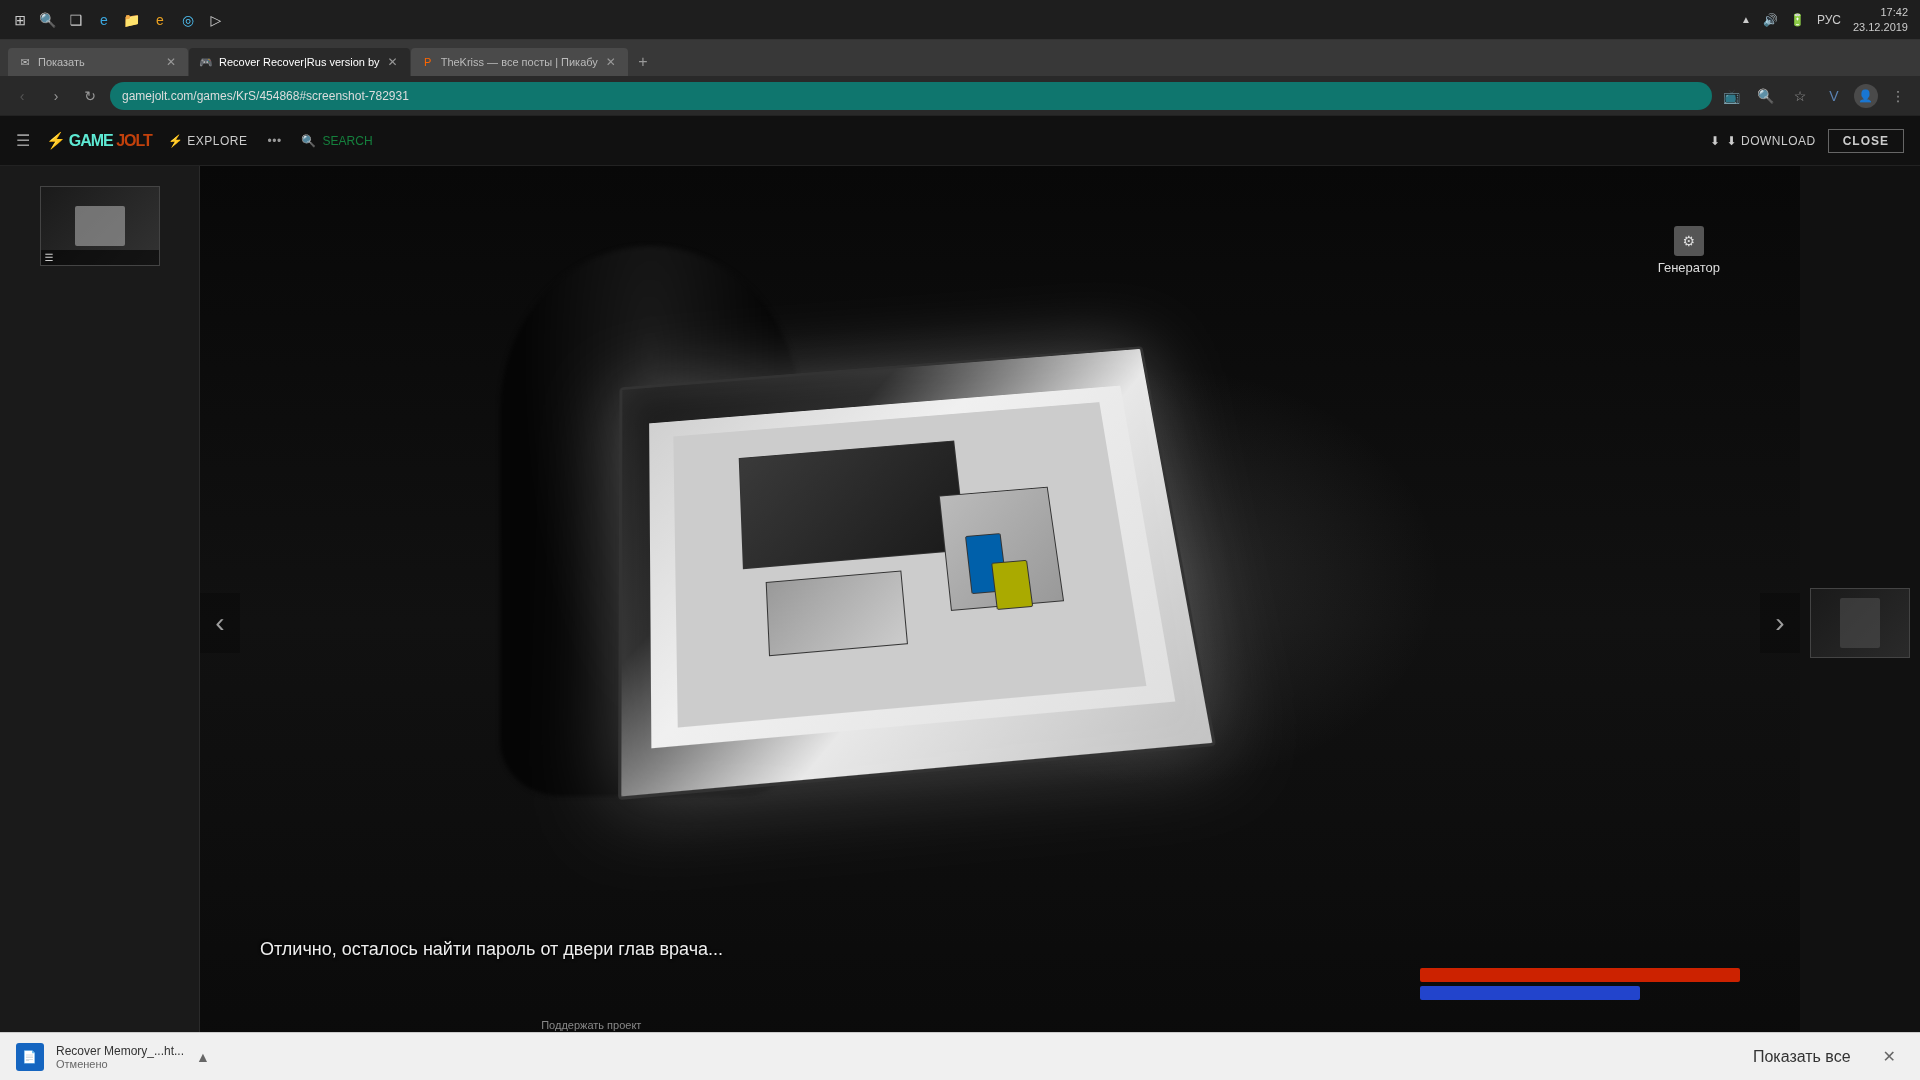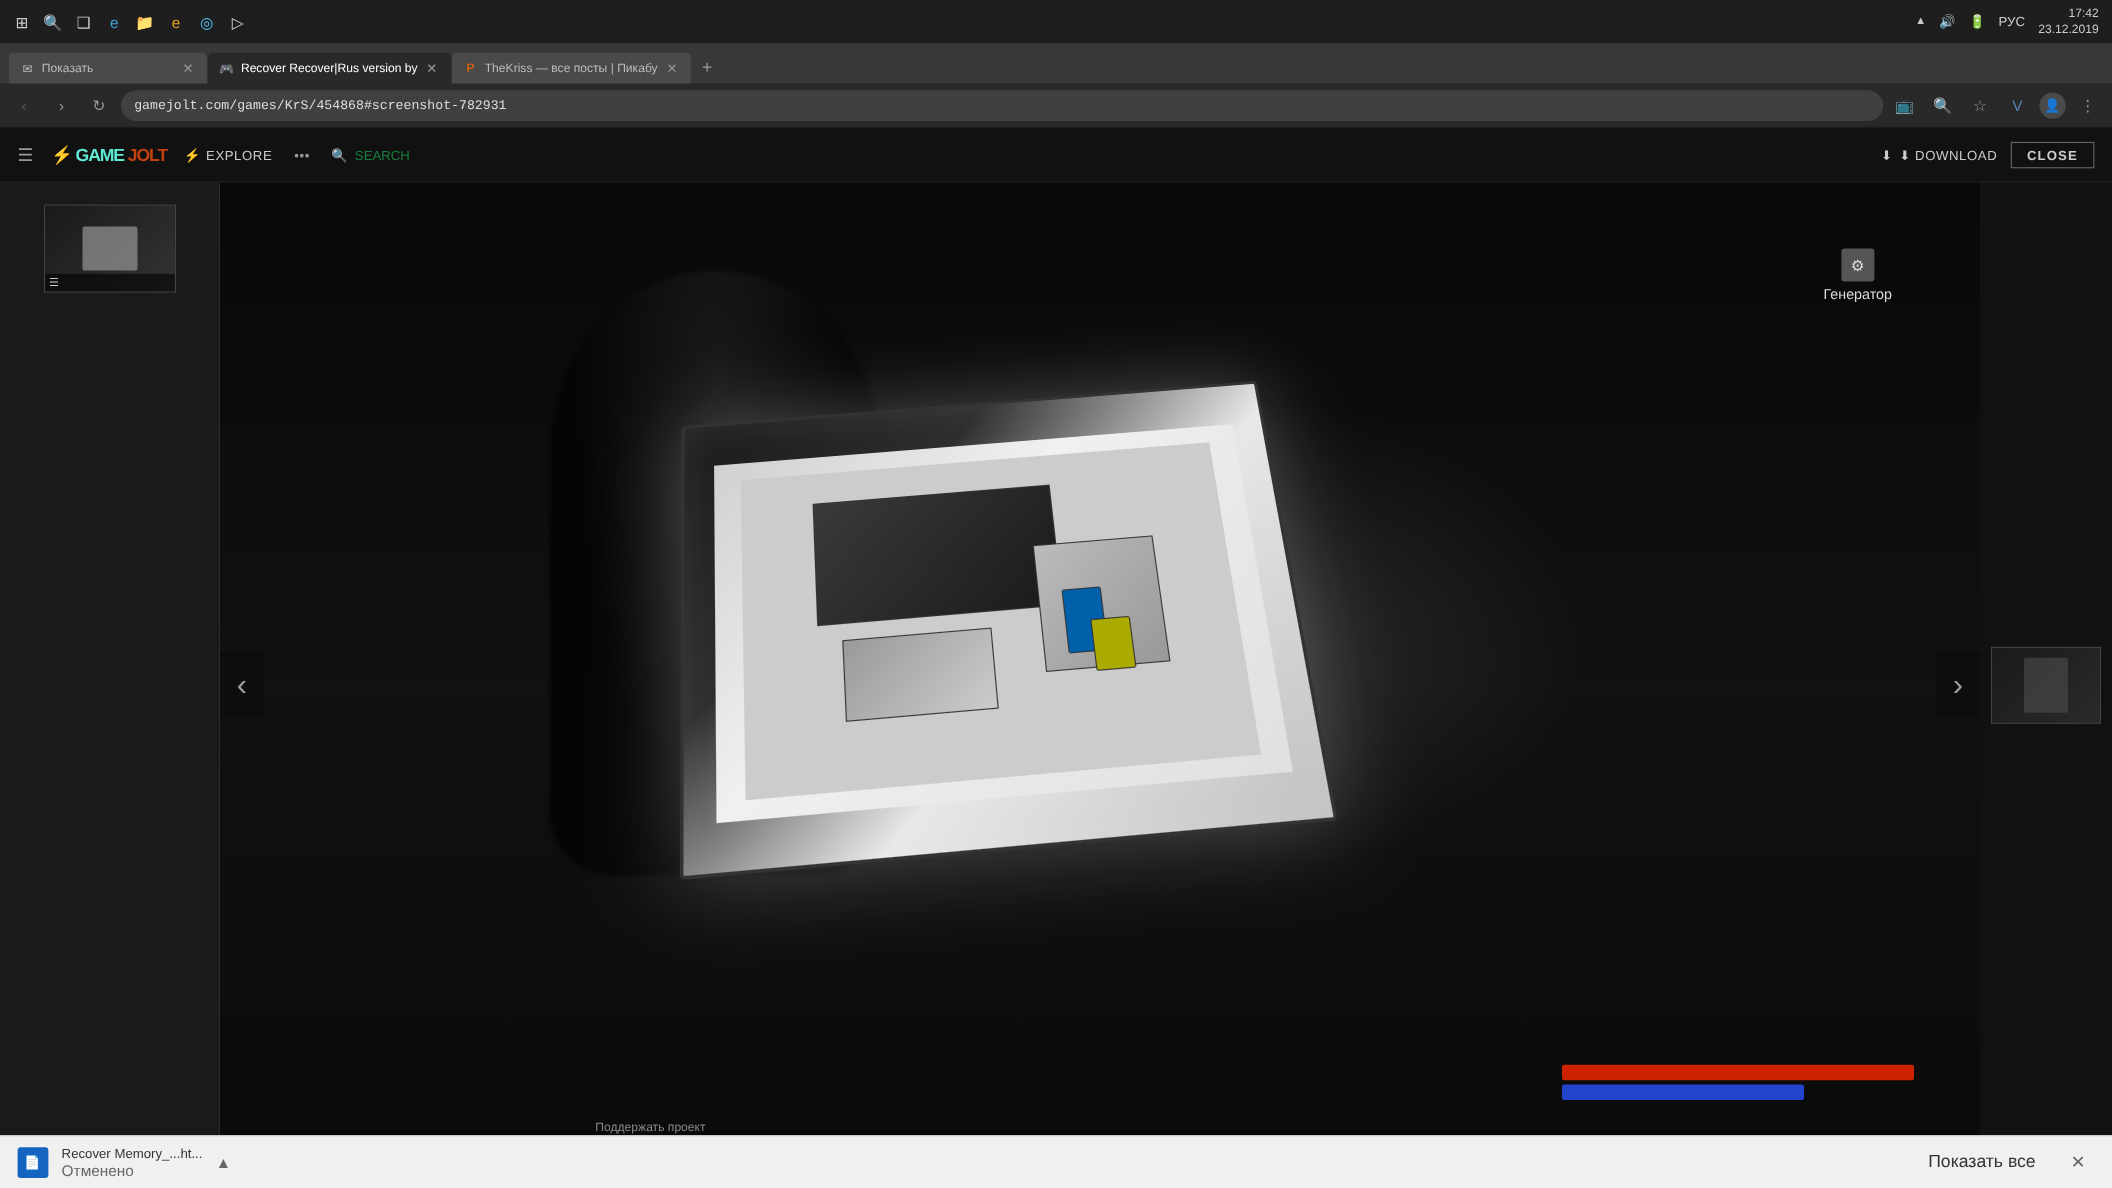--- a/index.html
+++ b/index.html
@@ -132,28 +132,27 @@
       display: flex; align-items: center; justify-content: center;
       color: #999;
       font-size: 14px;
       cursor: pointer;
       border-radius: 50%;
     }
     .nav-btn.disabled { color: #555; cursor: default; }
     #url-field {
       flex: 1;
       height: 28px;
-      background: #404040;
+      background: #0f766e;
       border: none;
       border-radius: 14px;
       color: #ddd;
       padding: 0 12px;
       font-size: 12px;
       outline: none;
-      font-family: Liberation Mono, monospace;
     }
     .bar-icon {
       width: 28px; height: 28px;
       display: flex; align-items: center; justify-content: center;
       color: #999;
       font-size: 14px;
       cursor: pointer;
       border-radius: 50%;
     }
 
@@ -533,21 +532,21 @@
     }
     .dl-info {
       flex-direction: column;
       display: flex;
     }
     .dl-name {
       font-size: 12px;
       color: #333;
     }
     .dl-status {
-      font-size: 14px;
+      font-size: 11px;
       color: #666;
     }
     .dl-show-all {
       margin-left: auto;
       font-size: 16px;
       color: #333;
       cursor: pointer;
       padding: 6px 12px;
     }
     .dl-close {
@@ -699,20 +698,21 @@
               <div class="monitor-component yellow-can"></div>
             </div>
           </div>
         </div>
 
         <div class="generator-label">
           <div class="generator-icon">⚙</div>
           <div>Генератор</div>
         </div>
 
+        <div class="subtitle-text">Отлично, осталось найти пароль от двери глав врача...</div>
 
         <div class="status-bars">
           <div class="status-bar red"></div>
           <div class="status-bar blue"></div>
         </div>
 
         <div class="bottom-info">
           <div>Поддержать проект</div>
           <div>Карта: 4090 4943 1762 8105</div>
         </div>

